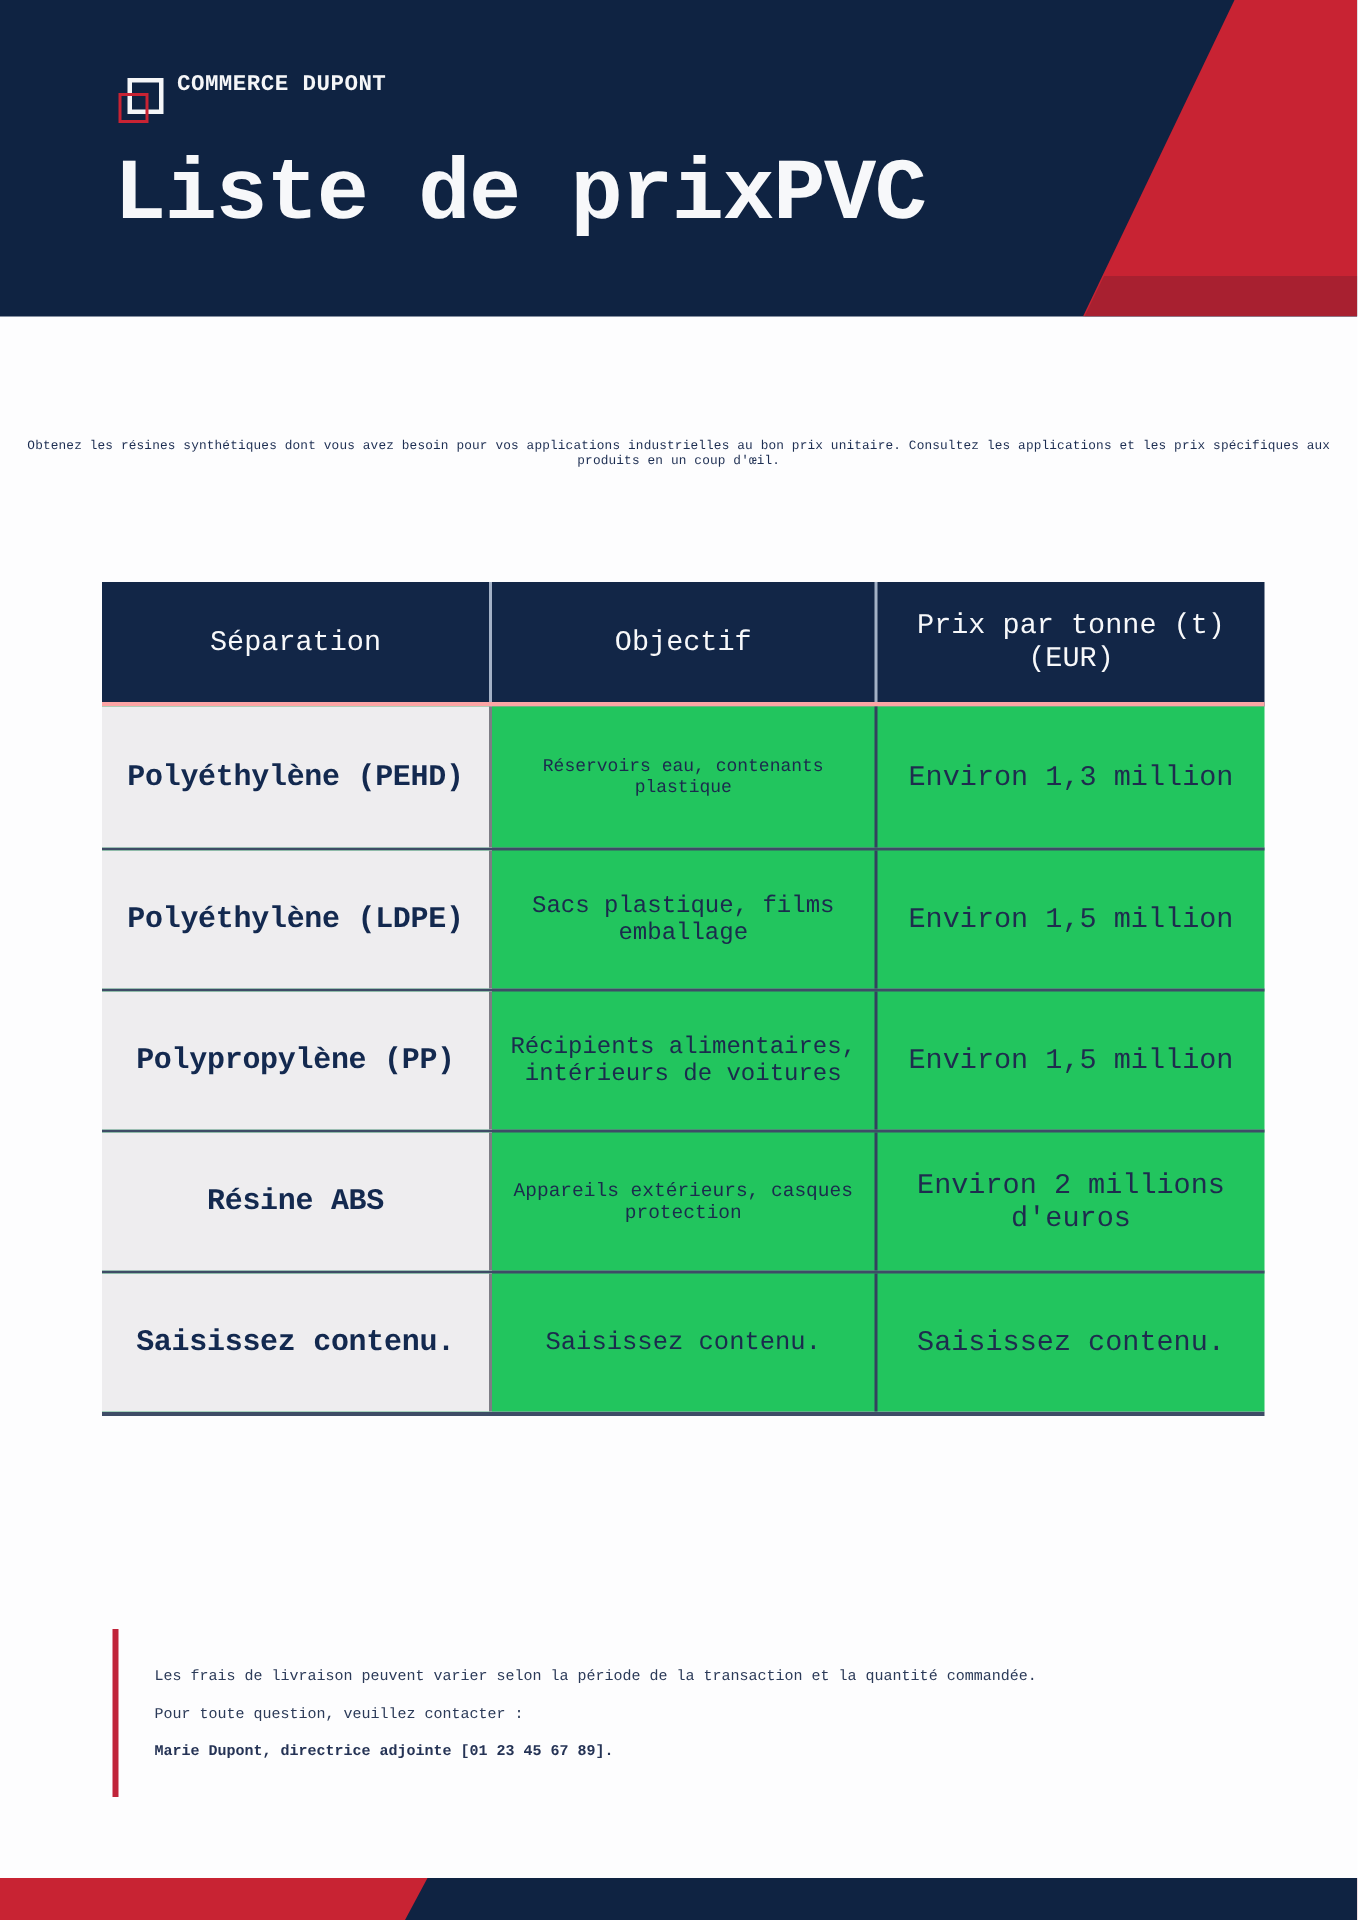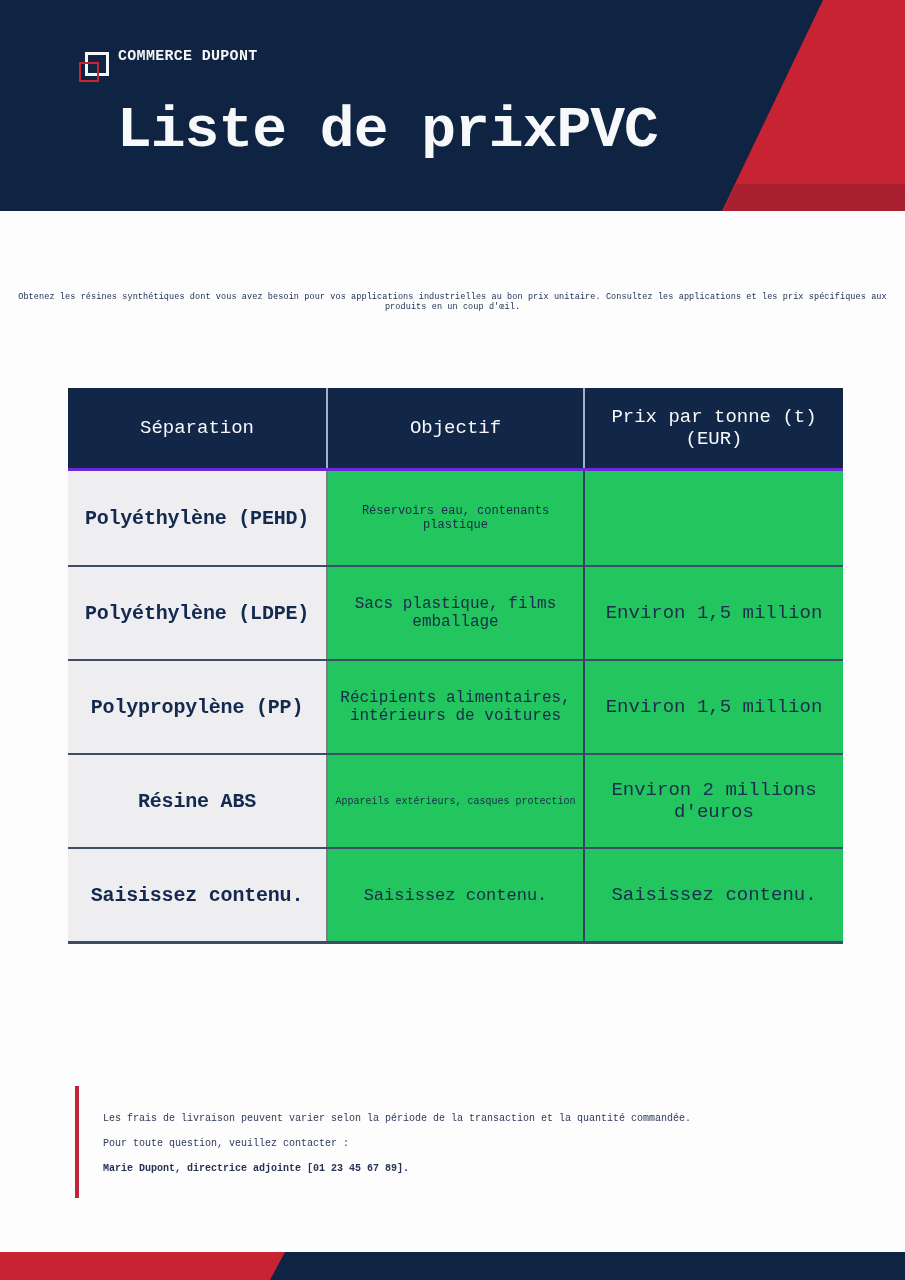--- a/index.html
+++ b/index.html
@@ -14,30 +14,30 @@
   .red-dark-strip { position: absolute; top: 0; left: 0; width: 905px; height: 211px;
     background: #a82030; clip-path: polygon(736px 184px, 905px 184px, 905px 211px, 723px 211px); }
 
   .logo { position: absolute; top: 46px; left: 78px; display: flex; align-items: flex-start; }
   .logo-icon { position: relative; width: 34px; height: 40px; margin-right: 6px; }
   .sq-white { position: absolute; left: 7px; top: 6px; width: 24px; height: 24px; border: 3px solid #f5f6f8; }
   .sq-red { position: absolute; left: 1px; top: 16px; width: 20px; height: 20px; border: 2.5px solid #c82333; }
   .logo-text { color: #f5f6f8; font-weight: bold; font-size: 15px; line-height: 18px; letter-spacing: 0.3px; padding-top: 2px; width: 190px; word-break: break-all; }
 
   .page-title { position: absolute; left: 76px; top: 98px; color: #f7f8fa;
-    font-size: 58px; font-weight: bold; letter-spacing: -1px; margin-left: 41px; }
+    font-size: 58px; font-weight: bold; letter-spacing: -1px; }
 
   
   .intro { position: absolute; top: 292px; left: 0; width: 905px; text-align: center;
     font-size: 8.5px; color: #1c2d51; letter-spacing: 0.1px; }
 
   
   .price-table { position: absolute; left: 68px; top: 388px; width: 775px; border-bottom: 3px solid #3e4c66; }
   .thead { display: grid; grid-template-columns: 260px 257px 258px; height: 83px;
-    background: #122647; border-bottom: 3px solid #6d28d9; }
+    background: #122647; border-bottom: 3px solid #fca5a5; }
   .th { display: flex; align-items: center; justify-content: center; color: #f7f8fa;
     font-size: 19px; font-weight: 500; text-align: center; }
   .th:nth-child(1), .th:nth-child(2) { border-right: 2px solid #a3b1c6; }
 
   .trow { display: grid; grid-template-columns: 260px 257px 258px; height: 94px; background: #22c55e; }
   .trow + .trow { border-top: 2px solid #3e4c66; }
   .td { display: flex; align-items: center; justify-content: center; text-align: center; padding: 0 4px; }
   .cell-name { background: #eeedef; font-weight: bold; color: #13294f; font-size: 20px;
     letter-spacing: -0.2px; border-right: 2px solid #7d7d85; }
   .cell-name.long { font-size: 18px; }
@@ -81,34 +81,35 @@
   <div class="price-table">
     <div class="thead">
       <div class="th">Séparation</div>
       <div class="th">Objectif</div>
       <div class="th">Prix par tonne (t) (EUR)</div>
     </div>
     <div id="table-body">
         <div class="trow">
           <div class="td cell-name">Polyéthylène (PEHD)</div>
           <div class="td cell-usage" style="font-size: 12px;">Réservoirs eau, contenants plastique</div>
+          <div class="td cell-price">Environ 1,3 million</div>
         </div>
         <div class="trow">
           <div class="td cell-name">Polyéthylène (LDPE)</div>
           <div class="td cell-usage" style="font-size: 16px;">Sacs plastique, films emballage</div>
           <div class="td cell-price">Environ 1,5 million</div>
         </div>
         <div class="trow">
           <div class="td cell-name">Polypropylène (PP)</div>
           <div class="td cell-usage" style="font-size: 16px;">Récipients alimentaires, intérieurs de voitures</div>
           <div class="td cell-price">Environ 1,5 million</div>
         </div>
         <div class="trow">
           <div class="td cell-name">Résine ABS</div>
-          <div class="td cell-usage" style="font-size: 10px;">Appareils extérieurs, casques protection</div>
+          <div class="td cell-usage" style="font-size: 13px;">Appareils extérieurs, casques protection</div>
           <div class="td cell-price">Environ 2 millions d'euros</div>
         </div>
         <div class="trow">
           <div class="td cell-name">Saisissez contenu.</div>
           <div class="td cell-usage" style="font-size: 17px;">Saisissez contenu.</div>
           <div class="td cell-price">Saisissez contenu.</div>
         </div>
       </div>
   </div>
 

